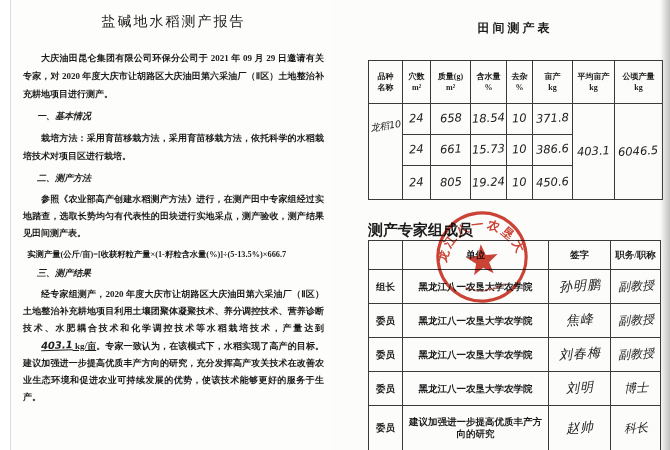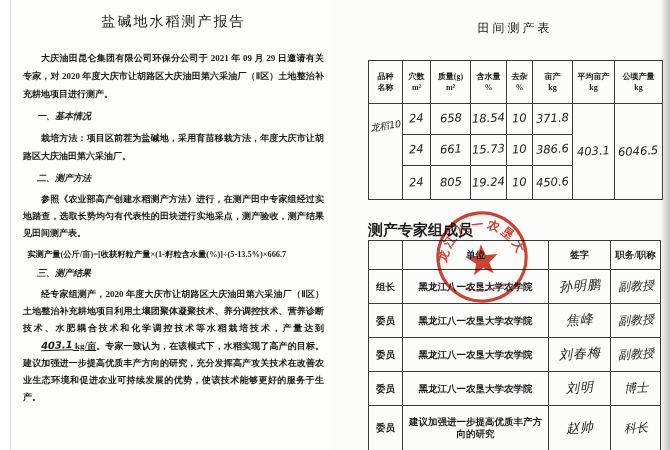--- a/index.html
+++ b/index.html
@@ -12,21 +12,21 @@
   .para{font-size:9px;line-height:18px;text-align:justify;text-indent:2em;font-weight:600;margin:4px;}
   .para.tight{line-height:17px;}
   .sec-head{font-size:9px;line-height:18px;font-weight:bold;text-indent:2em;margin:1px 0;font-style:italic;}
   .formula{font-size:8.3px;line-height:17px;font-weight:600;text-indent:1em;white-space:nowrap;margin:1px 0;}
   .uline{text-decoration:underline;font-weight:bold;}
   .hand{font-family:"DejaVu Sans",sans-serif;font-style:italic;color:#222;}
   .hand-inline{display:inline-block;transform:rotate(-2deg);font-size:10px;}
   
   .page-right{position:absolute;left:335px;top:0;width:335px;height:450px;background:#fcfcfb;}
   .ft-title{position:absolute;left:33px;top:20px;width:294px;text-align:center;
-            font-size:12px;font-weight:normal;letter-spacing:3px;}
+            font-size:12px;font-weight:bold;letter-spacing:3px;}
   table{border-collapse:collapse;table-layout:fixed;}
   td{border:1px solid #3a3a3a;text-align:center;vertical-align:middle;padding:0;overflow:hidden;}
   .field-table{position:absolute;left:33px;top:60px;width:294px;}
   .field-table td{font-size:8px;font-weight:bold;line-height:11px;}
   .field-table tr.hd td{height:42px;}
   .field-table tr.r1 td{height:30px;}
   .field-table tr.r2 td{height:30px;}
   .field-table tr.r3 td{height:33px;}
   .field-table .hw{font-size:11.5px;font-weight:normal;display:inline-block;transform:rotate(-3deg);}
   .field-table .variety-hw{font-size:9.5px;transform:rotate(-8deg);position:relative;top:-26px;}
@@ -57,21 +57,21 @@
   <div class="edge-left"></div>
 
   <div class="page-left">
     <div class="doc-title">盐碱地水稻测产报告</div>
 
     <p class="para">大庆油田昆仑集团有限公司环保分公司于 2021 年 09 月 29 日邀请有关专家，对 2020 年度大庆市让胡路区大庆油田第六采油厂（Ⅱ区）土地整治补充耕地项目进行测产。</p>
 
     <p class="sec-head">一、基本情况</p>
 
 
-    <p class="para">栽培方法：项目区前茬为盐碱地，采用育苗移栽方法，年度大庆市让胡路区大庆油田第六采油厂。</p>
+    <p class="para">栽培方法：采用育苗移栽方法，采用育苗移栽方法，依托科学的水稻栽培技术对项目区进行栽培。</p>
 
     <p class="sec-head">二、测产方法</p>
 
     <p class="para tight">参照《农业部高产创建水稻测产方法》进行，在测产田中专家组经过实地踏查，选取长势均匀有代表性的田块进行实地采点，测产验收，测产结果见田间测产表。</p>
 
     <p class="formula">实测产量(公斤/亩)=[收获籽粒产量×(1-籽粒含水量(%)]÷(5-13.5%)×666.7</p>
 
     <p class="sec-head">三、测产结果</p>
 
     <p class="para tight"><span>经专家组测产，2020 年度大庆市让胡路区大庆油田第六采油厂（Ⅱ区）土地整治补充耕地项目利用土壤团聚体凝聚技术、养分调控技术、营养诊断技术、水肥耦合技术和化学调控技术等水稻栽培技术，产量达到</span><span class="uline hand hand-inline">403.1</span><span class="uline"> kg/亩</span><span>。专家一致认为，在该模式下，水稻实现了高产的目标。建议加强进一步提高优质丰产方向的研究，充分发挥高产攻关技术在改善农业生态环境和促进农业可持续发展的优势，使该技术能够更好的服务于生产。</span></p>

